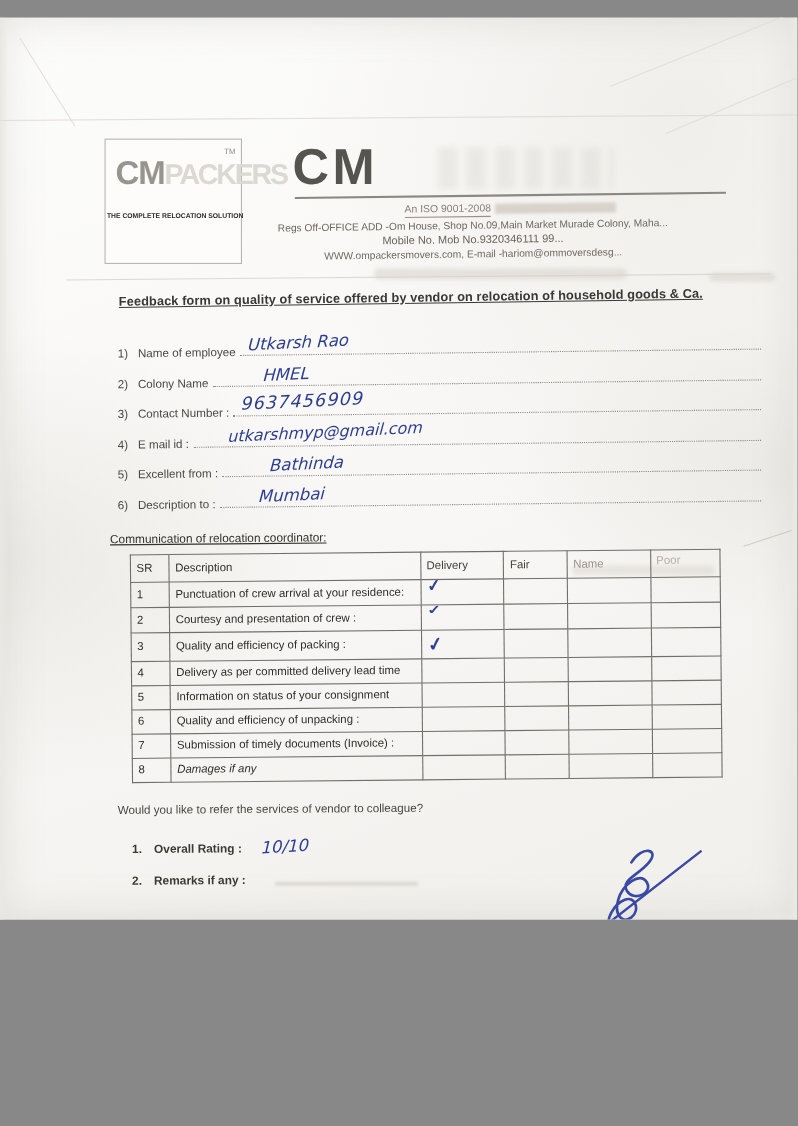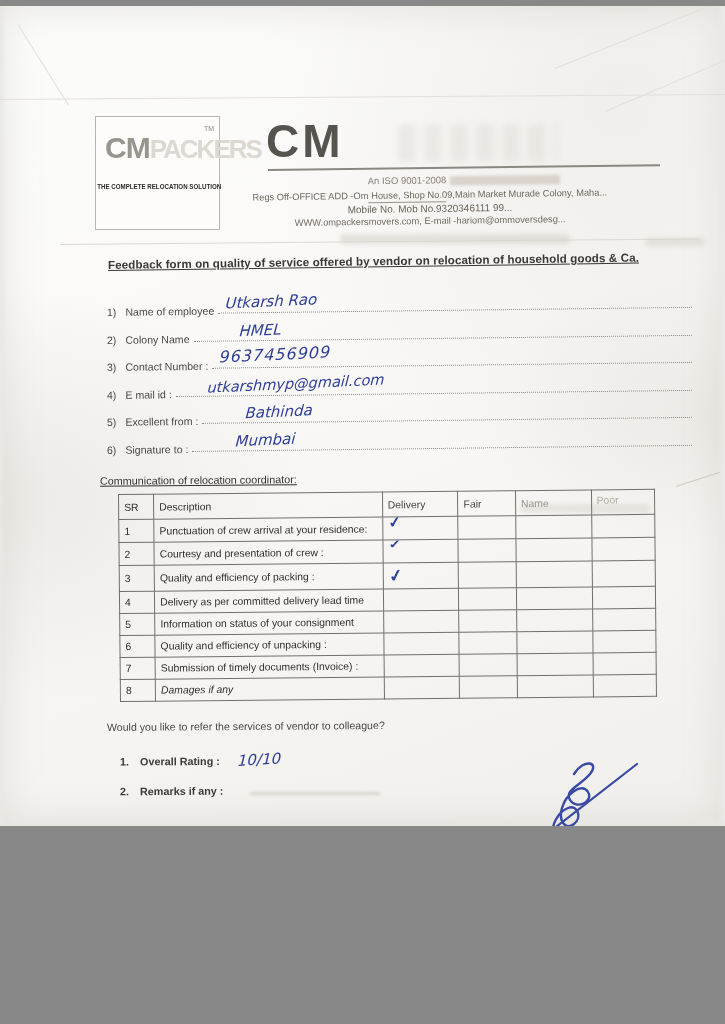--- a/index.html
+++ b/index.html
@@ -1,17 +1,17 @@
 <!DOCTYPE html>
 <html><head>
 <meta charset="utf-8">
 <style>
   html,body{margin:0;padding:0;background:#888;}
   .page{
-    position:relative;width:725px;height:820px;margin:6px auto;
+    position:relative;width:725px;height:820px;margin:16px auto;
     background:
       radial-gradient(ellipse at 85% 10%, rgba(210,206,198,.25), transparent 40%),
       radial-gradient(ellipse at 0% 60%, rgba(205,201,193,.30), transparent 30%),
       radial-gradient(ellipse at 100% 50%, rgba(205,201,193,.25), transparent 25%),
       linear-gradient(160deg,#fcfcfb 0%,#f8f7f5 55%,#f1efec 100%);
     font-family:"Liberation Sans",sans-serif;color:#33312e;overflow:hidden;
     box-shadow:inset 0 0 40px rgba(160,155,145,.25);
   }
   .abs{position:absolute;}
   
@@ -24,21 +24,21 @@
   .logoBox{left:95px;top:110px;width:123px;height:112px;border:1.5px solid #b9b6b0;background:#fdfcfb;}
   .logoGhost{position:absolute;left:9px;top:14px;font-weight:bold;font-size:30px;letter-spacing:-1px;color:#98948e;}
   .logoGhost .fade{color:#dcd8d2;font-size:26px;letter-spacing:-2px;}
   .logoTM{position:absolute;right:5px;top:8px;font-size:7px;color:#8d8a84;}
   .logoTag{position:absolute;left:0;right:0;top:66px;text-align:center;font-size:6.3px;font-weight:bold;color:#2d2b28;white-space:nowrap;transform:scaleX(.98);}
   .brandBig{left:266px;top:108px;font-size:46px;font-weight:800;letter-spacing:3px;color:#56544f;font-family:"Liberation Sans",sans-serif;}
   .brandGhostBlock{left:398px;top:118px;width:160px;height:38px;
     background:repeating-linear-gradient(90deg,#e4e1dc 0 18px,transparent 18px 26px);filter:blur(3px);opacity:.6;}
   .headRule{left:268px;top:163px;width:392px;height:2px;background:#8b8781;transform:rotate(-.7deg);transform-origin:left center;}
   .isoLine{left:268px;top:168px;width:392px;text-align:center;font-size:9.5px;transform:rotate(-.7deg);}
-  .isoLine .solid{color:#897f74;border-bottom:1px solid #9a9289;padding-bottom:16px;text-align:center;}
+  .isoLine .solid{color:#897f74;border-bottom:1px solid #9a9289;padding-bottom:1px;text-align:center;}
   .isoSmudge{display:inline-block;width:110px;height:8px;background:#d9d3cb;filter:blur(1.5px);vertical-align:middle;margin-left:4px;border-bottom:1px solid #cfc8bf;}
   .addr{left:140px;top:183px;width:580px;text-align:center;transform:rotate(-.8deg);transform-origin:center;}
   .addr div{line-height:13px;}
   .addr .l1{font-size:9.3px;color:#6e675f;}
   .addr .l2{font-size:10px;color:#696259;}
   .addr .l3{font-size:9.3px;color:#716a61;}
   
   .title{left:108px;top:252px;font-size:11.6px;font-weight:bold;color:#3a3836;
     text-decoration:underline;transform:rotate(-.8deg);transform-origin:left center;letter-spacing:.1px;}
   
@@ -144,21 +144,21 @@
     <span class="hw" style="left:100px;font-size:14.5px;">utkarshmyp@gmail.com</span>
   </div>
   <div class="frow" style="top:398px;">
     <span class="num">5)</span>
     <span>Excellent from :</span>
     <span class="dots"></span>
     <span class="hw" style="left:138px;font-size:15px;">Bathinda</span>
   </div>
   <div class="frow" style="top:426px;">
     <span class="num">6)</span>
-    <span>Signature to :</span>
+    <span>Description to :</span>
     <span class="dots"></span>
     <span class="hw" style="left:128px;font-size:15px;">Mumbai</span>
   </div>
 
   <div class="abs sec2">Communication of relocation coordinator:</div>
 
   <table class="fb">
     <thead>
       <tr>
         <th class="cSR">SR</th>

